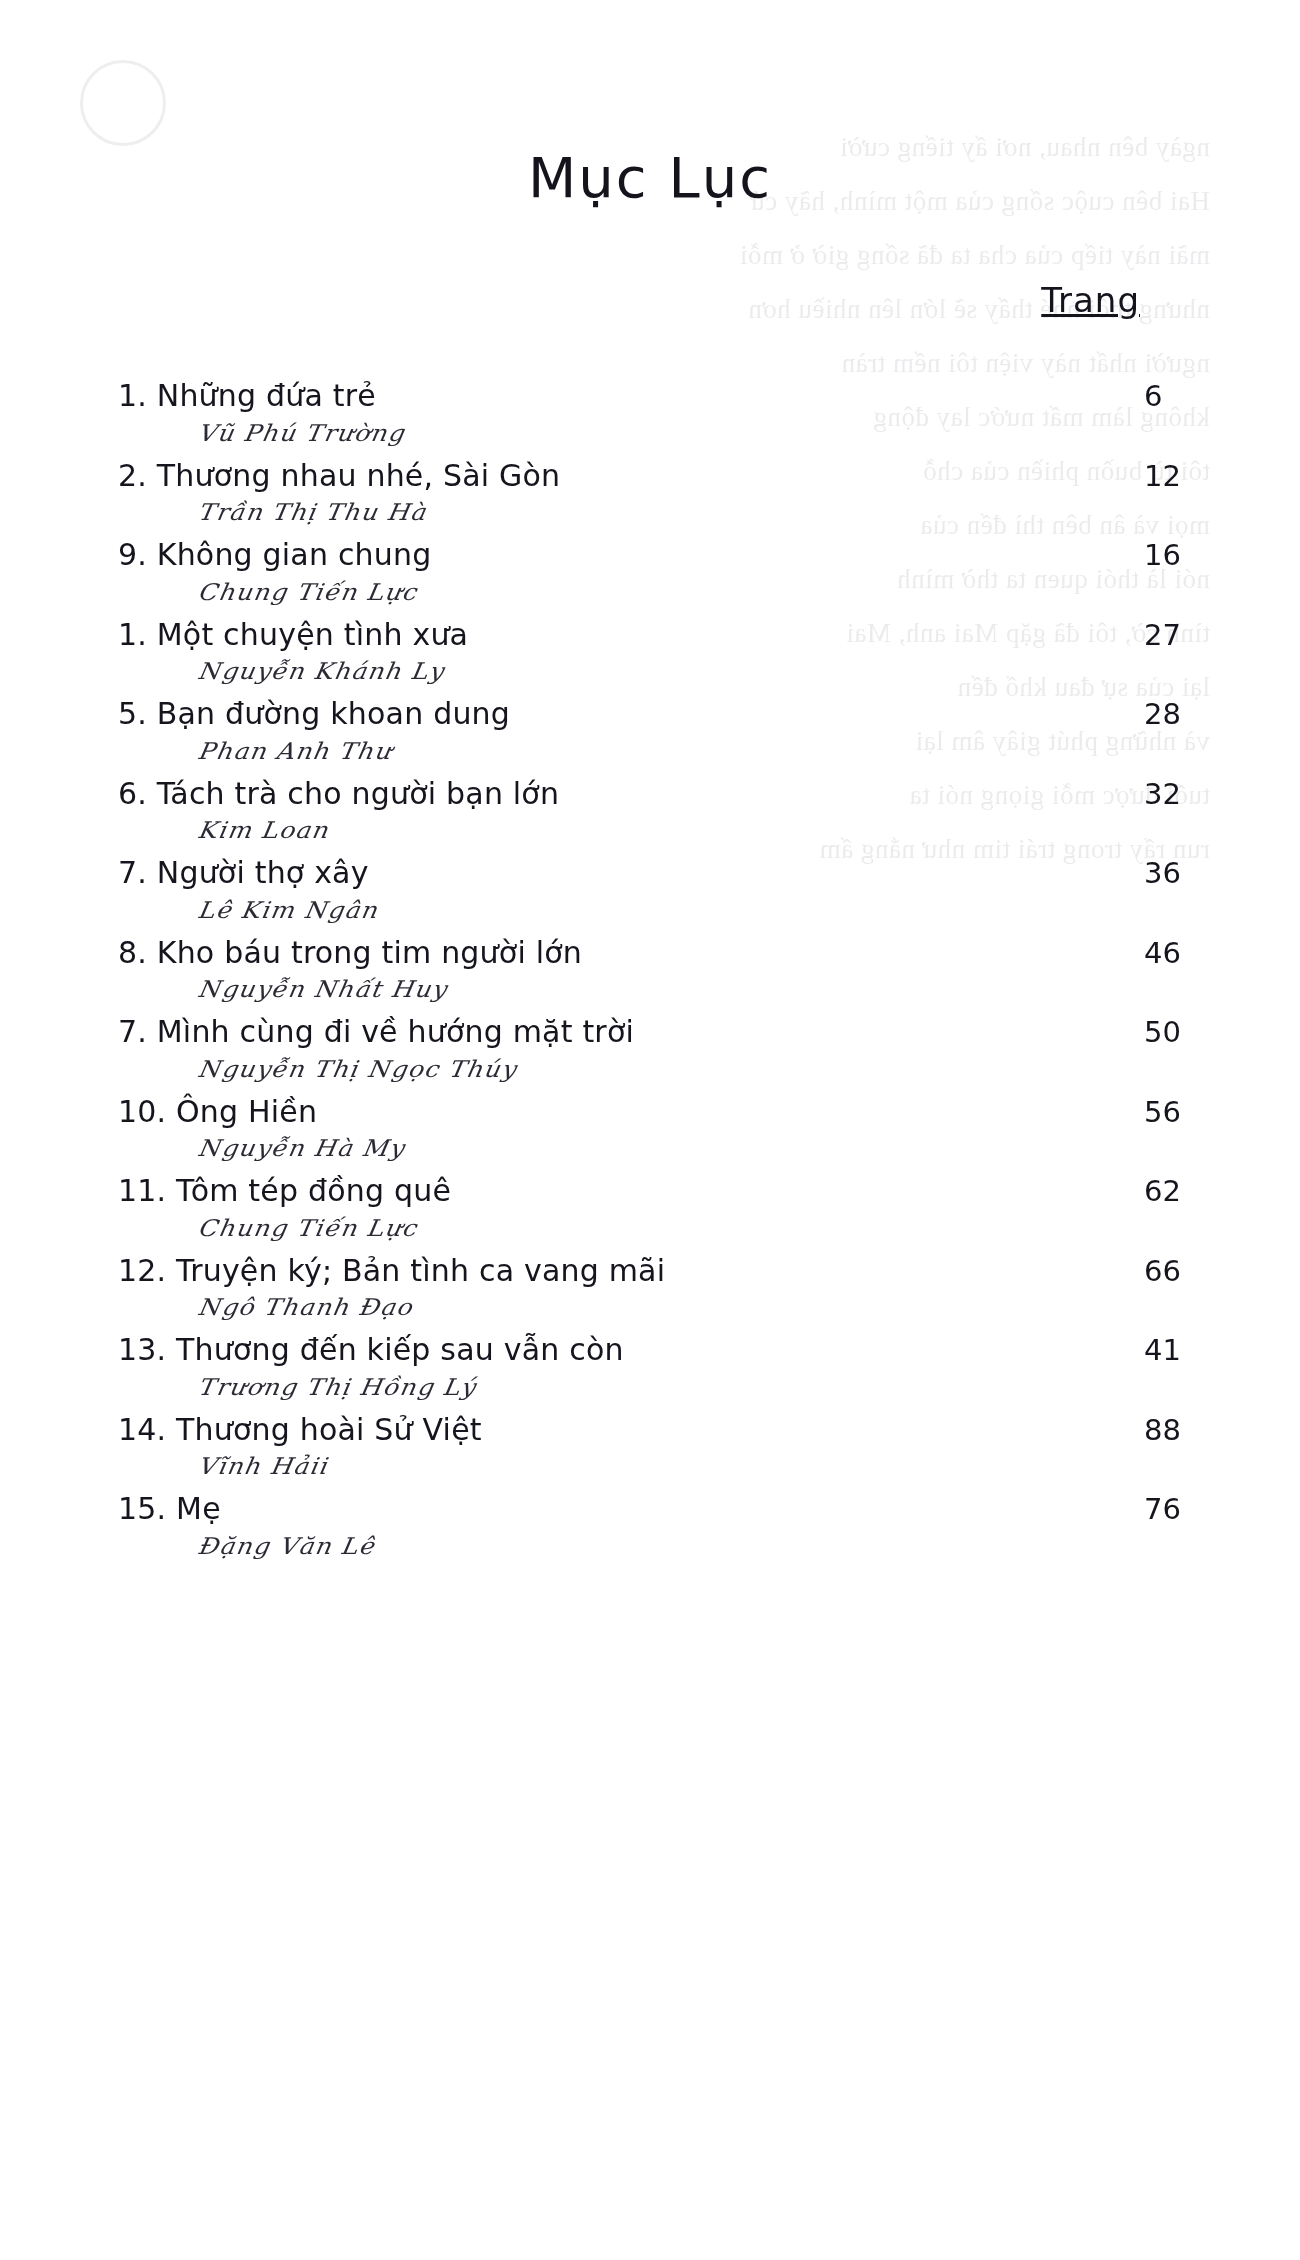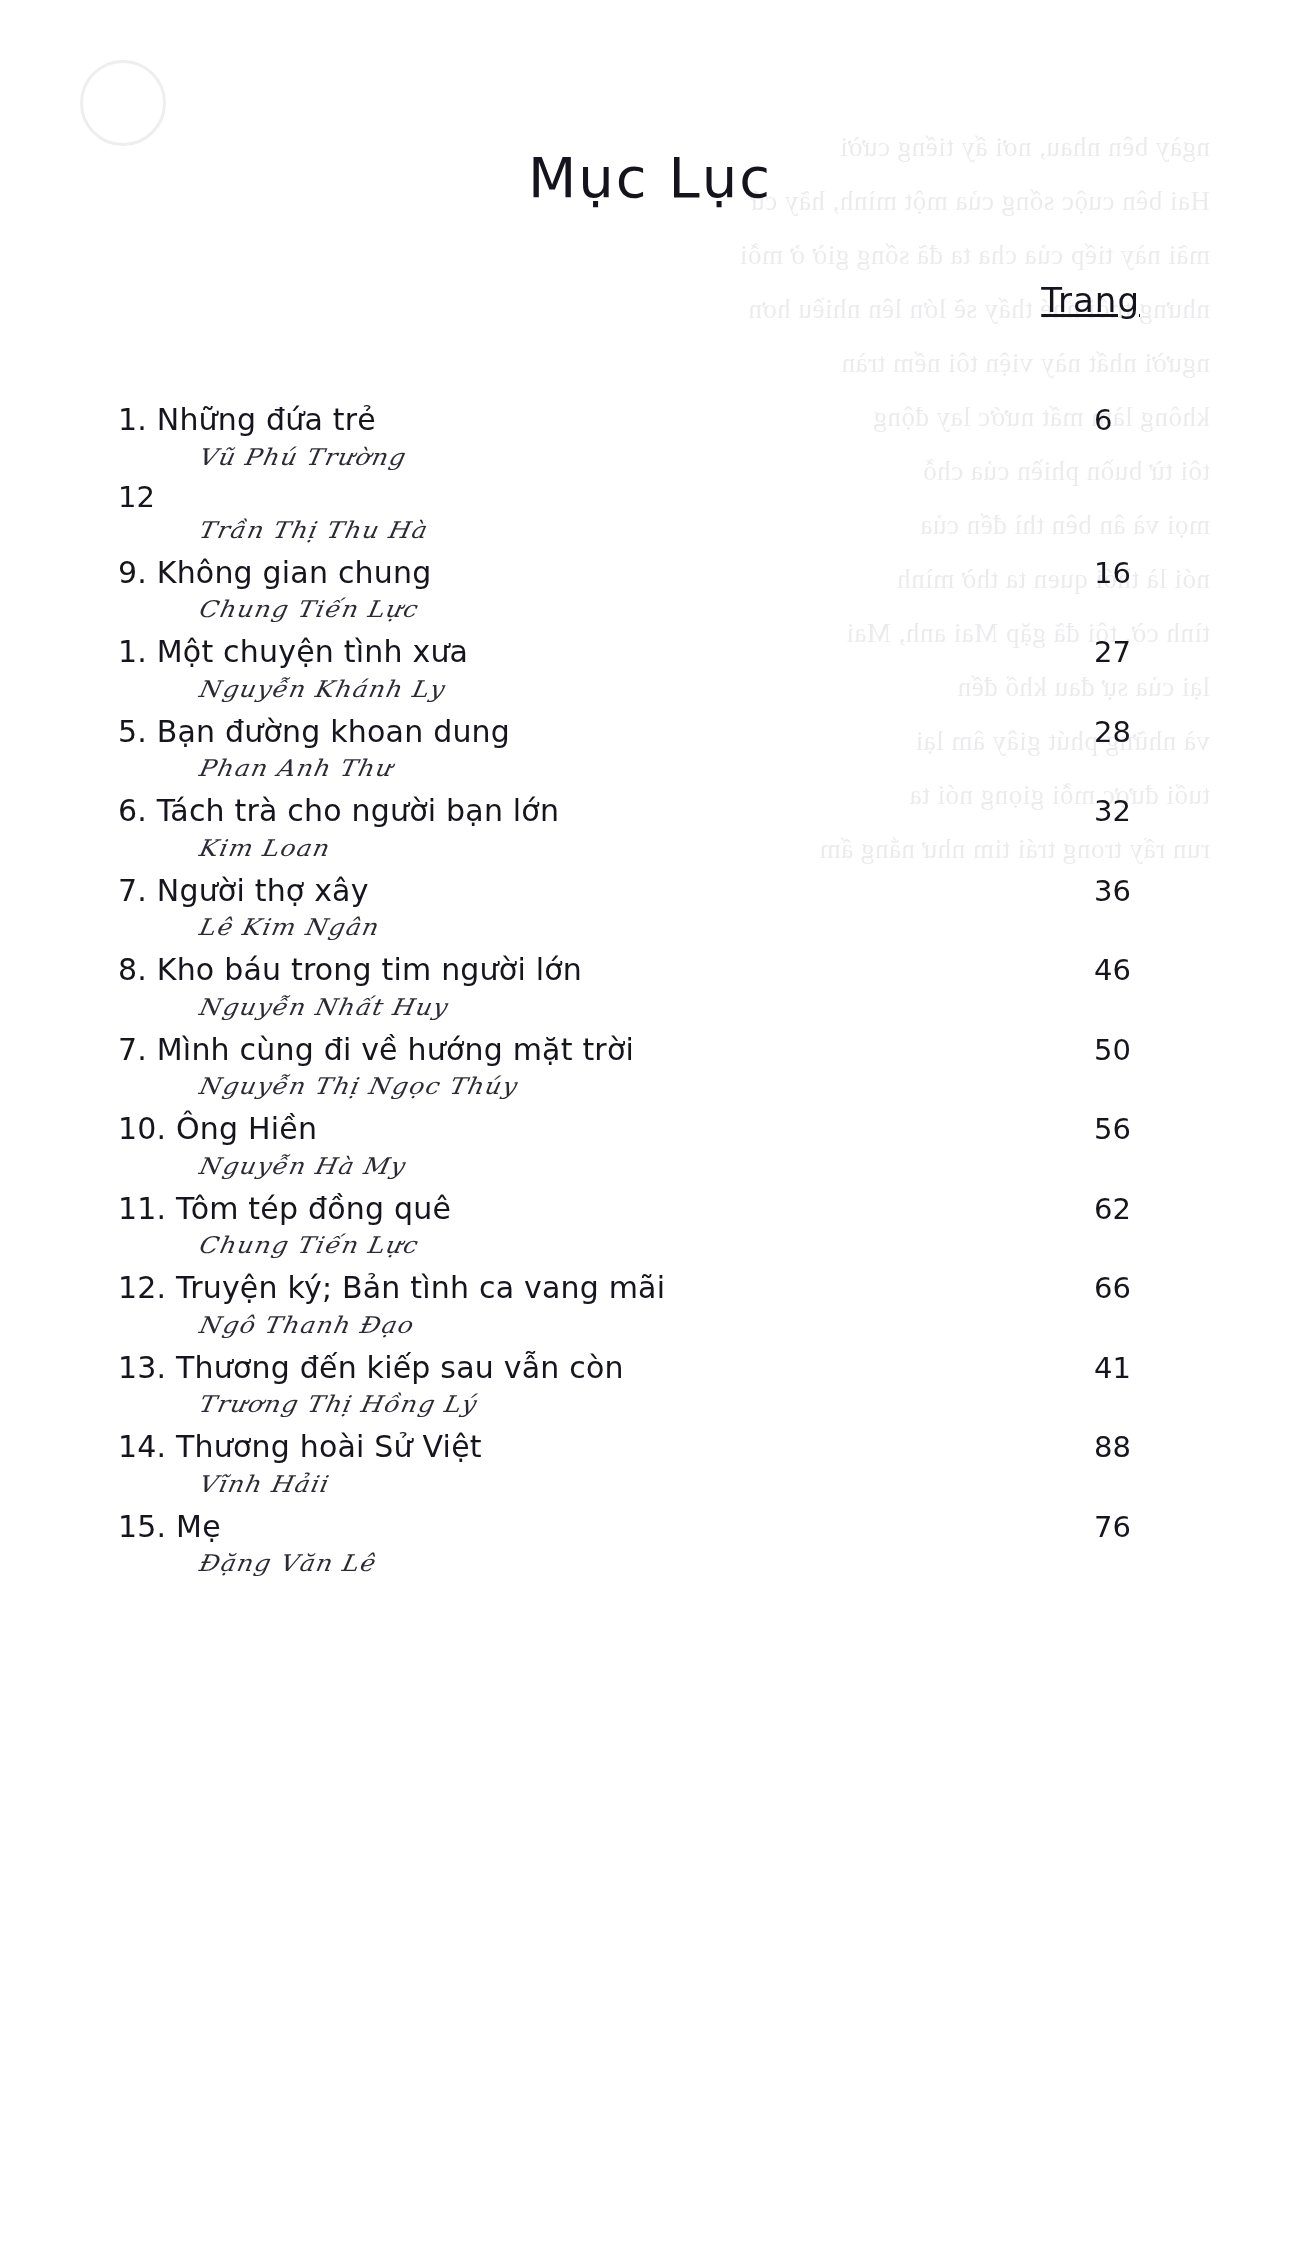--- a/index.html
+++ b/index.html
@@ -69,22 +69,22 @@
     color: #15131c;
     letter-spacing: 1px;
     font-family: "DejaVu Sans", sans-serif;
     text-decoration: underline;
   }
 
   .toc-list {
     position: absolute;
     left: 0;
     right: 0;
-    top: 400px;
-    padding: 0 118px 0 118px;
+    top: 376px;
+    padding: 0 68px 0 118px;
   }
 
   .entry {
     position: relative;
     margin-bottom: 8px;
   }
 
   .entry-row {
     display: flex;
     align-items: baseline;
@@ -153,20 +153,21 @@
   <div class="toc-list" id="toc-list">
       <div class="entry">
         <div class="entry-row">
           <span class="entry-title">1. Những đứa trẻ</span>
           <span class="entry-page">6</span>
         </div>
         <span class="entry-author">Vũ Phú Trường</span>
       </div>
       <div class="entry">
         <div class="entry-row">
+          <span class="entry-title">2. Thương nhau nhé, Sài Gòn</span>
           <span class="entry-page">12</span>
         </div>
         <span class="entry-author">Trần Thị Thu Hà</span>
       </div>
       <div class="entry">
         <div class="entry-row">
           <span class="entry-title">9. Không gian chung</span>
           <span class="entry-page">16</span>
         </div>
         <span class="entry-author">Chung Tiến Lực</span>

